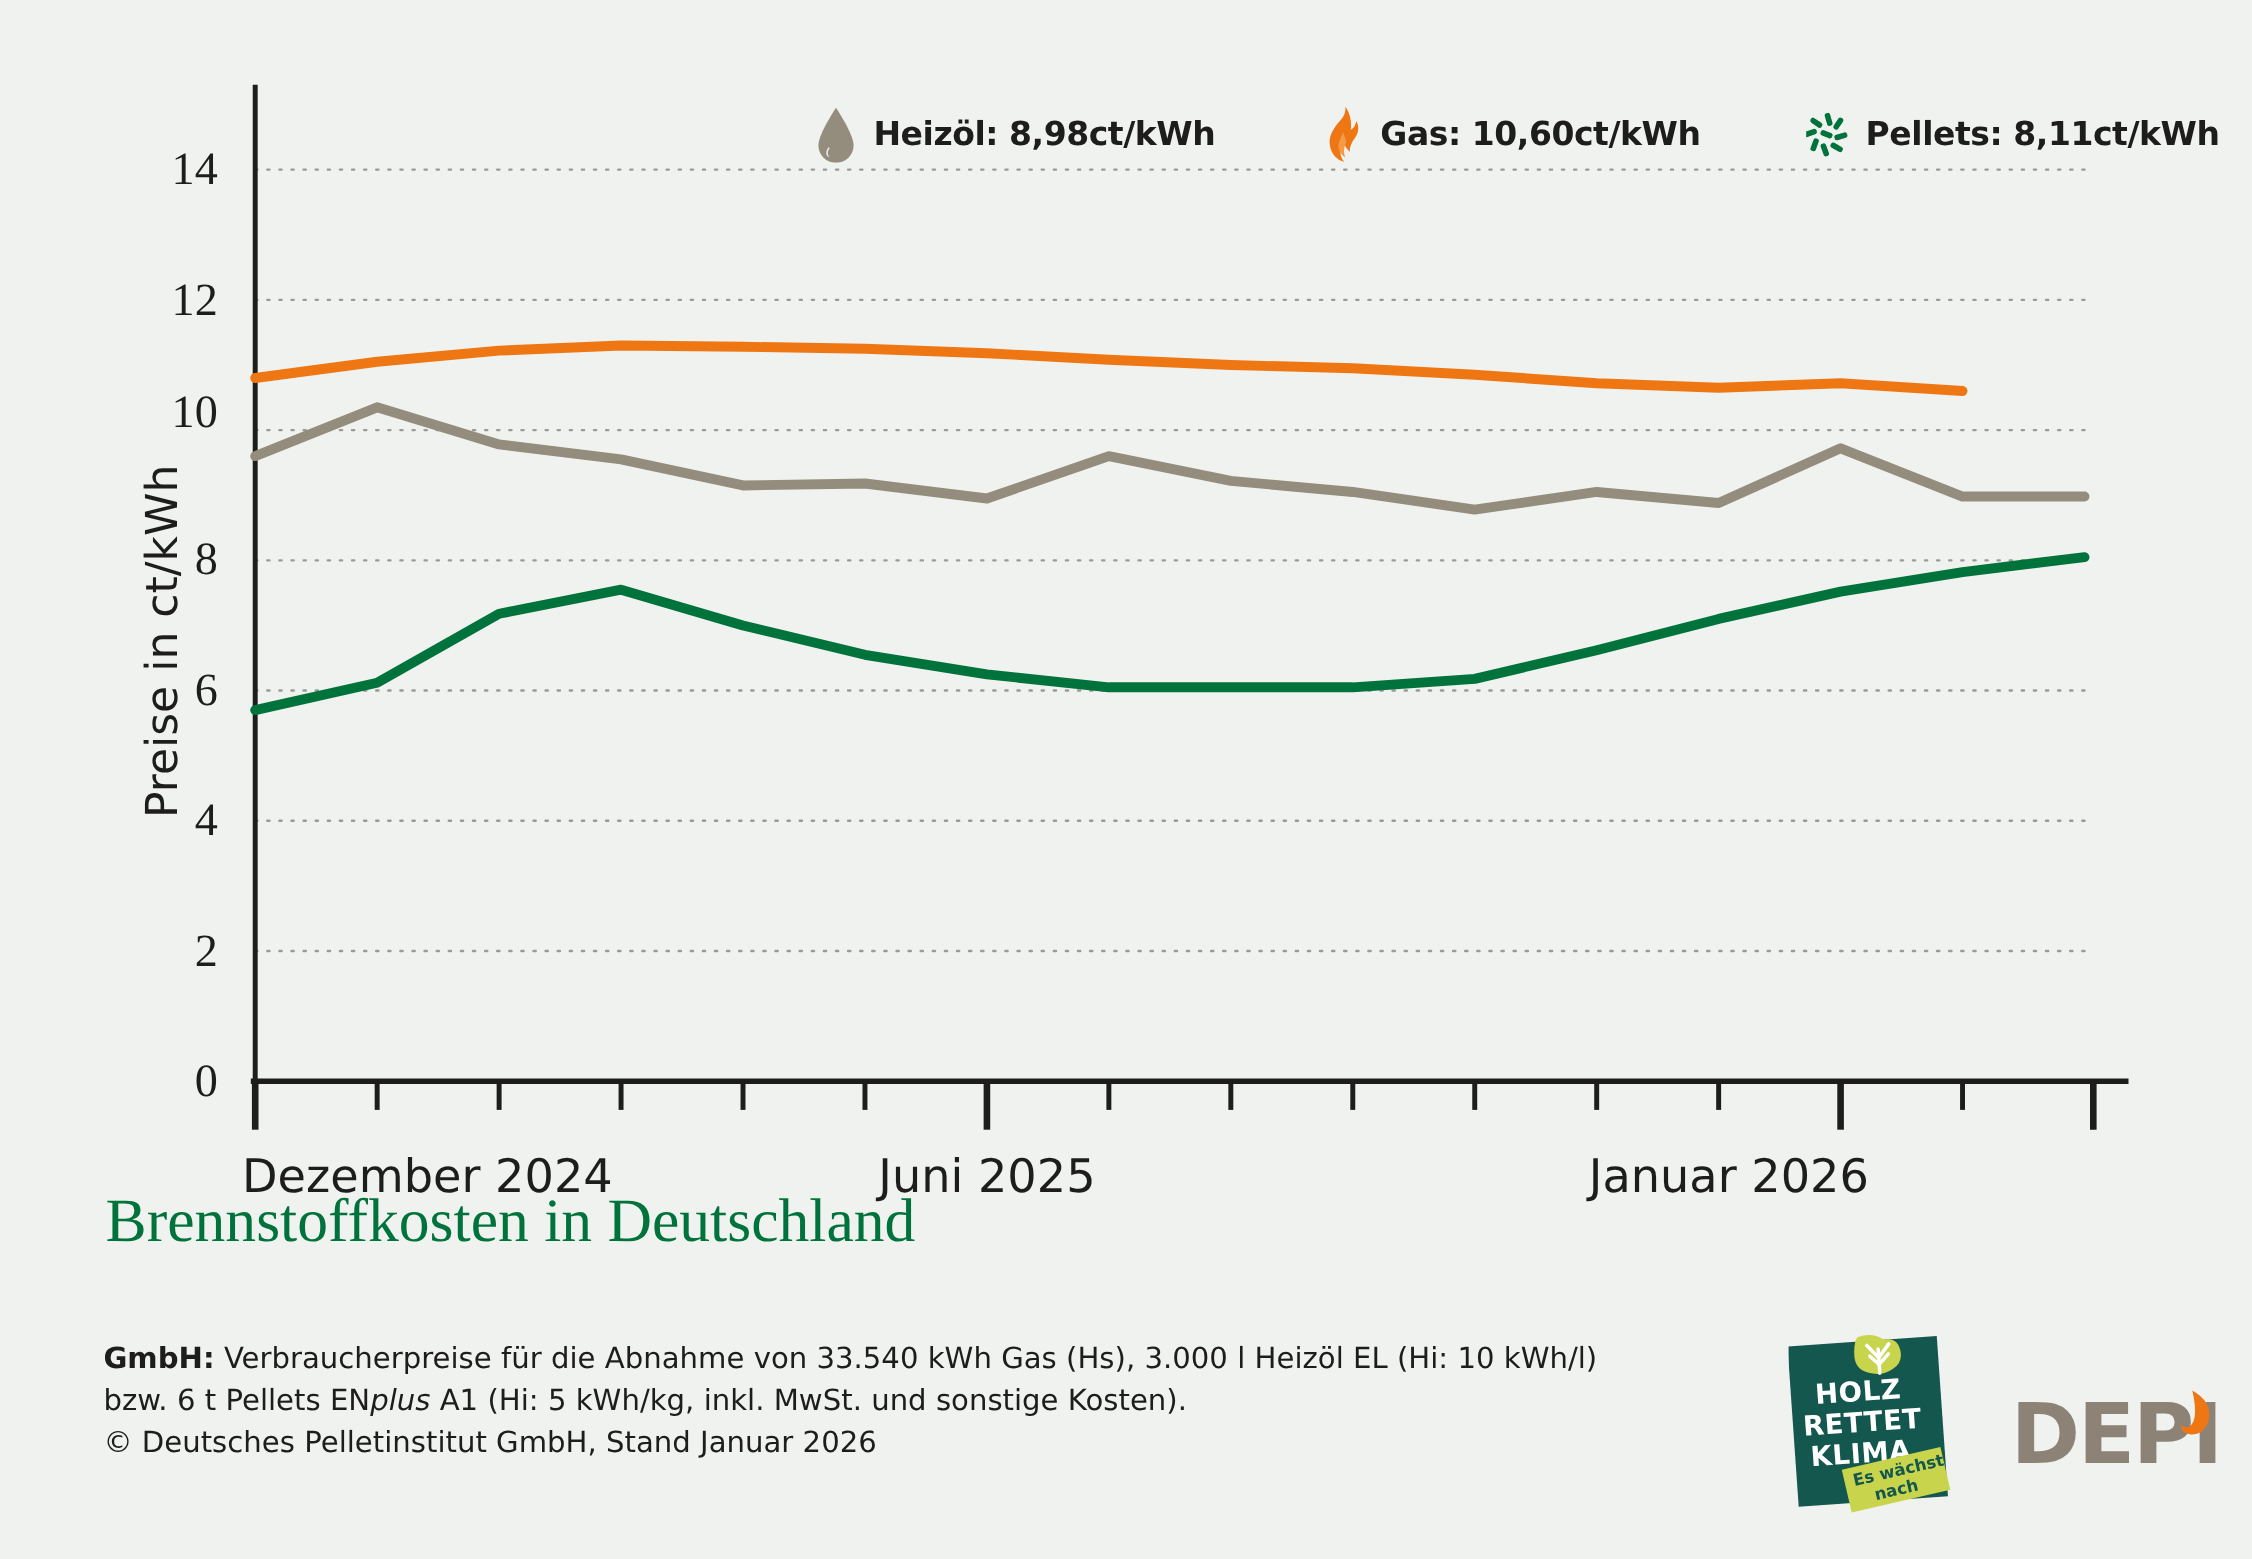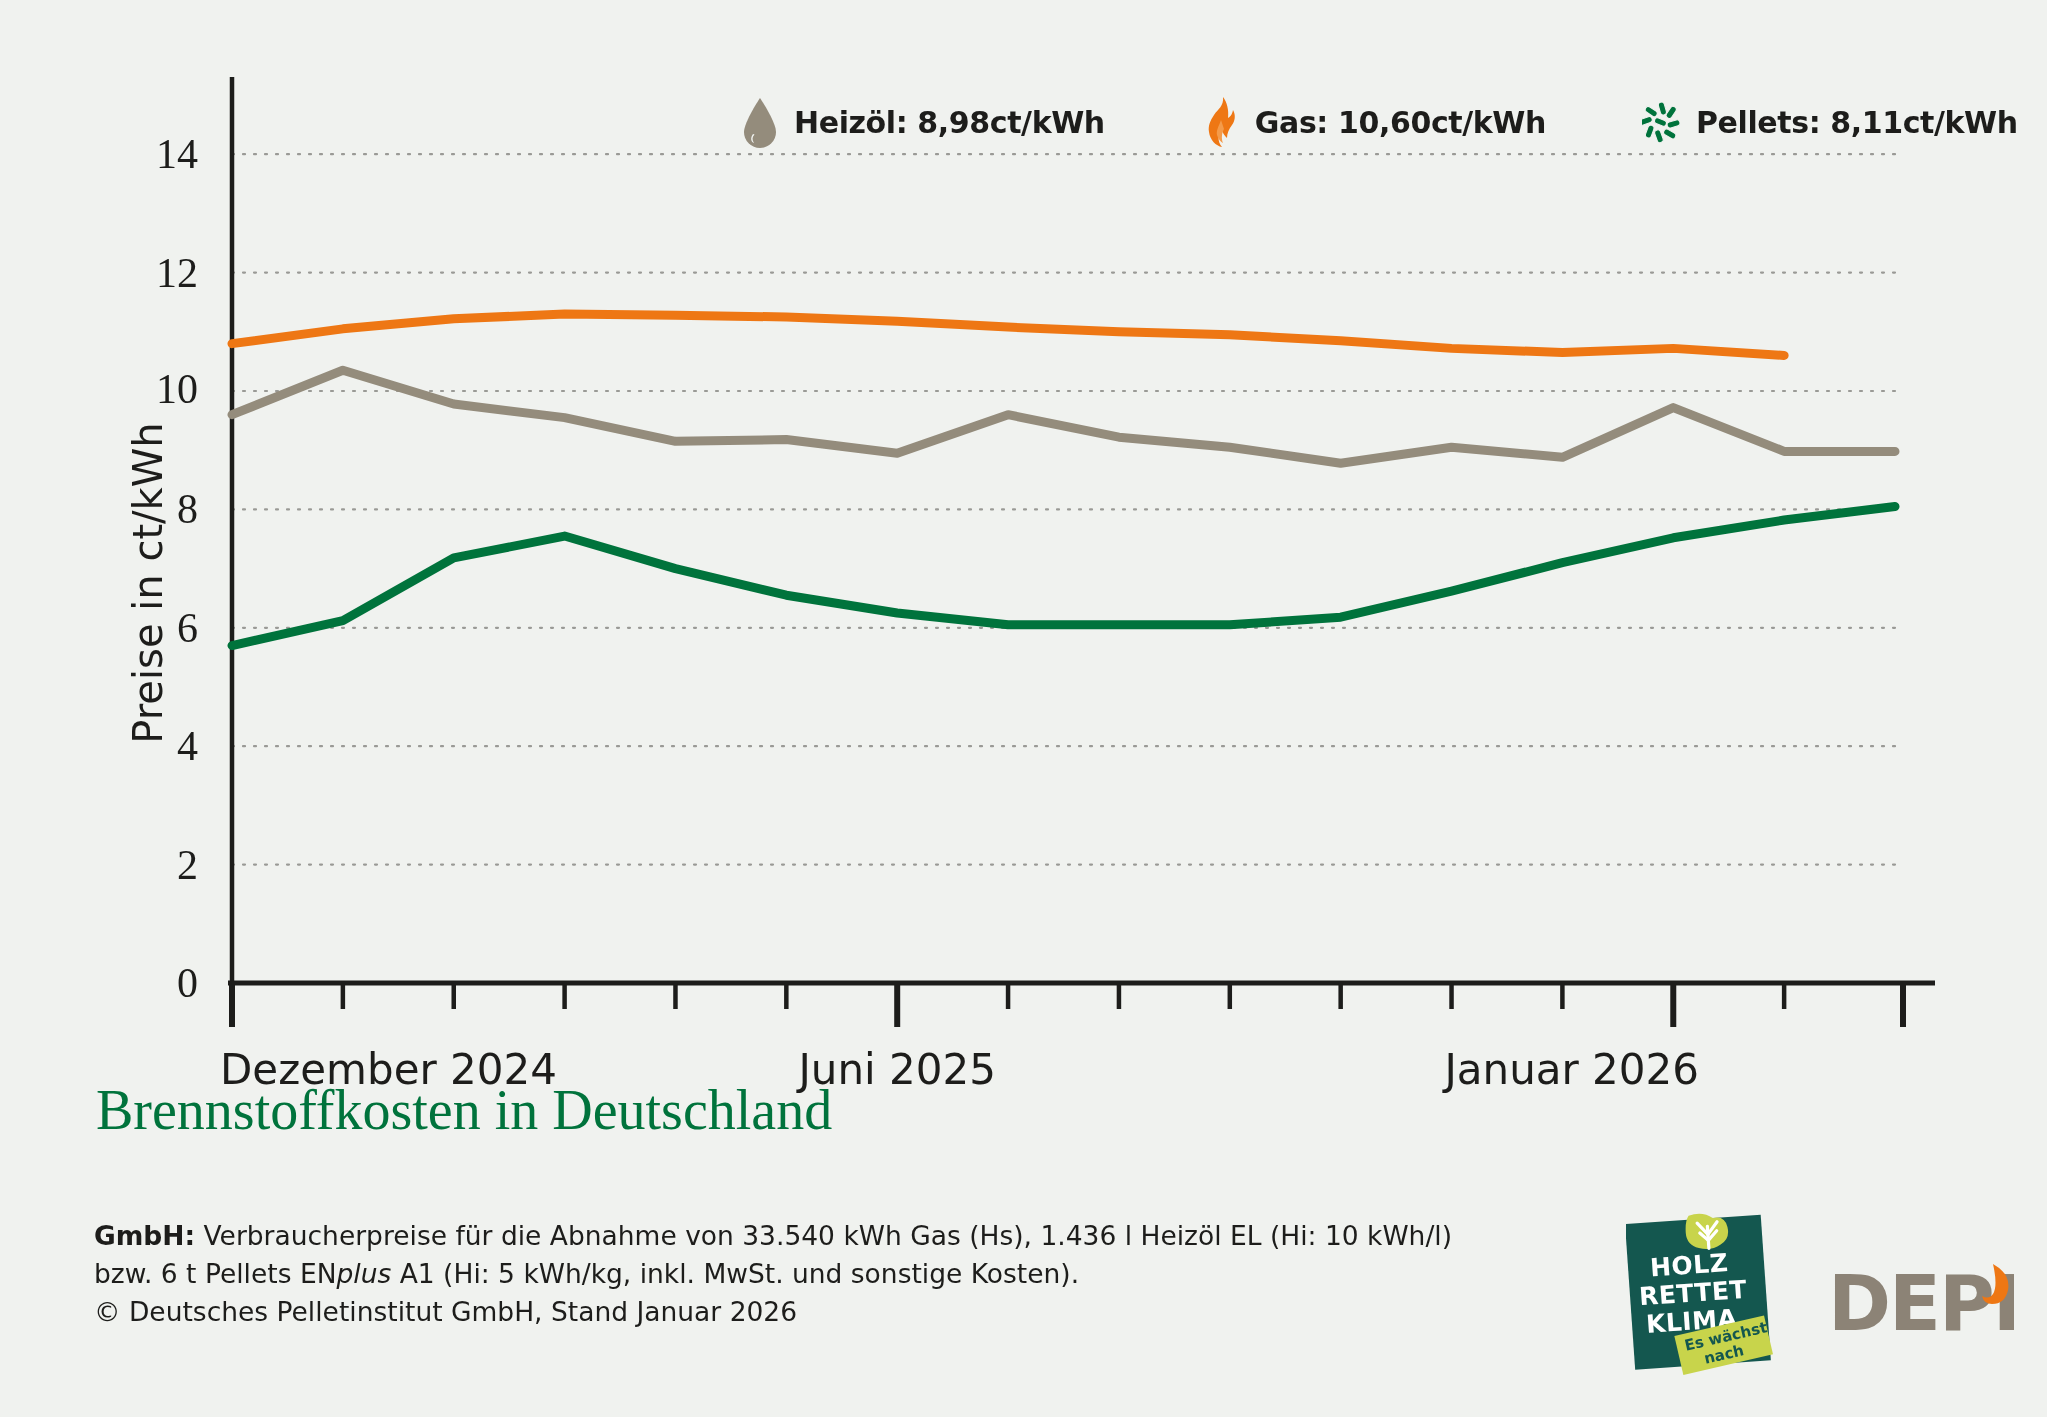--- a/index.html
+++ b/index.html
@@ -134,37 +134,37 @@
         <polyline points="232,414.67999999999995 342.8666666666667,370.2800000000001 453.73333333333335,404.0240000000001 564.5999999999999,417.64 675.4666666666667,441.32000000000005 786.3333333333333,439.544 897.1999999999999,453.1600000000001 1008.0666666666666,414.67999999999995 1118.9333333333334,437.17599999999993 1229.8,447.2399999999999 1340.6666666666665,463.22400000000005 1451.5333333333333,447.2399999999999 1562.3999999999999,457.304 1673.2666666666667,407.576 1784.1333333333332,451.384 1895,451.384" fill="none" stroke="#948c7c" stroke-width="9" stroke-linejoin="round" stroke-linecap="round"></polyline>
         <polyline points="232,343.6399999999999 342.8666666666667,328.84000000000003 453.73333333333335,318.77599999999995 564.5999999999999,314.03999999999996 675.4666666666667,315.22400000000005 786.3333333333333,317 897.1999999999999,321.144 1008.0666666666666,327.06399999999996 1118.9333333333334,331.80000000000007 1229.8,334.76 1340.6666666666665,340.68000000000006 1451.5333333333333,348.376 1562.3999999999999,352.52 1673.2666666666667,348.376 1784.1333333333332,355.48" fill="none" stroke="#ee7714" stroke-width="9" stroke-linejoin="round" stroke-linecap="round"></polyline>
         <polyline points="232,645.56 342.8666666666667,620.6959999999999 453.73333333333335,557.944 564.5999999999999,536.04 675.4666666666667,568.5999999999999 786.3333333333333,595.24 897.1999999999999,613 1008.0666666666666,624.84 1118.9333333333334,624.84 1229.8,624.84 1340.6666666666665,617.144 1451.5333333333333,591.096 1562.3999999999999,562.6800000000001 1673.2666666666667,537.816 1784.1333333333332,520.056 1895,506.43999999999994" fill="none" stroke="#00733c" stroke-width="9" stroke-linejoin="round" stroke-linecap="round"></polyline>
       </svg>
     <div id="ytick-labels">
         <div class="ytick-label" style="left: 80px; width: 118px; top: 983px;">0</div>
         <div class="ytick-label" style="left: 80px; width: 118px; top: 864.6px;">2</div>
         <div class="ytick-label" style="left: 80px; width: 118px; top: 746.2px;">4</div>
         <div class="ytick-label" style="left: 80px; width: 118px; top: 627.8px;">6</div>
         <div class="ytick-label" style="left: 80px; width: 118px; top: 509.4px;">8</div>
-        <div class="ytick-label" style="left: 80px; width: 118px; top: 389px;">10</div>
+        <div class="ytick-label" style="left: 80px; width: 118px; top: 375px;">10</div>
         <div class="ytick-label" style="left: 80px; width: 118px; top: 272.6px;">12</div>
         <div class="ytick-label" style="left: 80px; width: 118px; top: 154.2px;">14</div>
       </div>
     <div id="xtick-labels">
         <div class="xtick-label" style="top: 1045px; left: 220px;">Dezember 2024</div>
         <div class="xtick-label" style="top: 1045px; left: 897.2px; transform: translateX(-50%);">Juni 2025</div>
         <div class="xtick-label" style="top: 1045px; left: 1699px; transform: translateX(-100%);">Januar 2026</div>
       </div>
     <div id="ylabel">Preise in ct/kWh</div>
   </div>
 
   <div id="chart-title">Brennstoffkosten in Deutschland</div>
 
   <div id="footer">
     <div>
-      <b>GmbH:</b><span> Verbraucherpreise für die Abnahme von 33.540 kWh Gas (Hs), 1.436 l Heizöl EL (Hi: 10 kWh/l)</span>
+      <b>GmbH:</b><span> Verbraucherpreise für die Abnahme von 33.540 kWh Gas (Hs), 3.000 l Heizöl EL (Hi: 10 kWh/l)</span>
     </div>
     <div>
       <span>bzw. 6 t Pellets EN</span><i>plus</i><span> A1 (Hi: 5 kWh/kg, inkl. MwSt. und sonstige Kosten).</span>
     </div>
     <div>© Deutsches Pelletinstitut GmbH, Stand Januar 2026</div>
   </div>
 
   <svg id="logo-hrk" viewBox="0 0 150 165">
     <g transform="rotate(-4 75 82)">
       <rect x="4" y="8" width="136" height="146" fill="#14574f"></rect>

